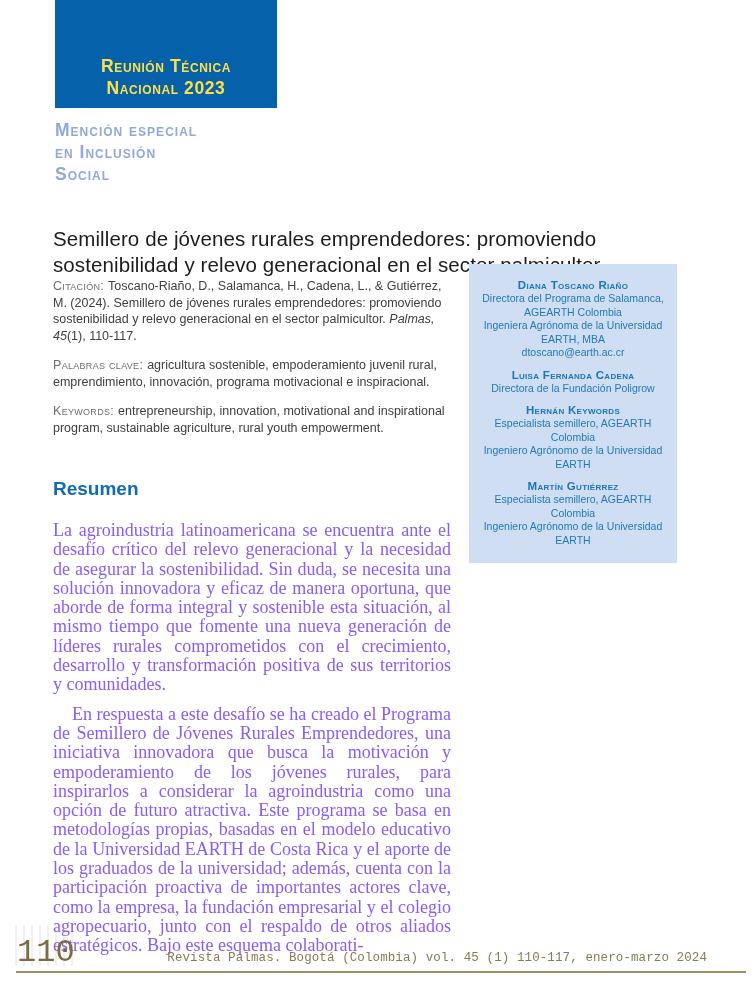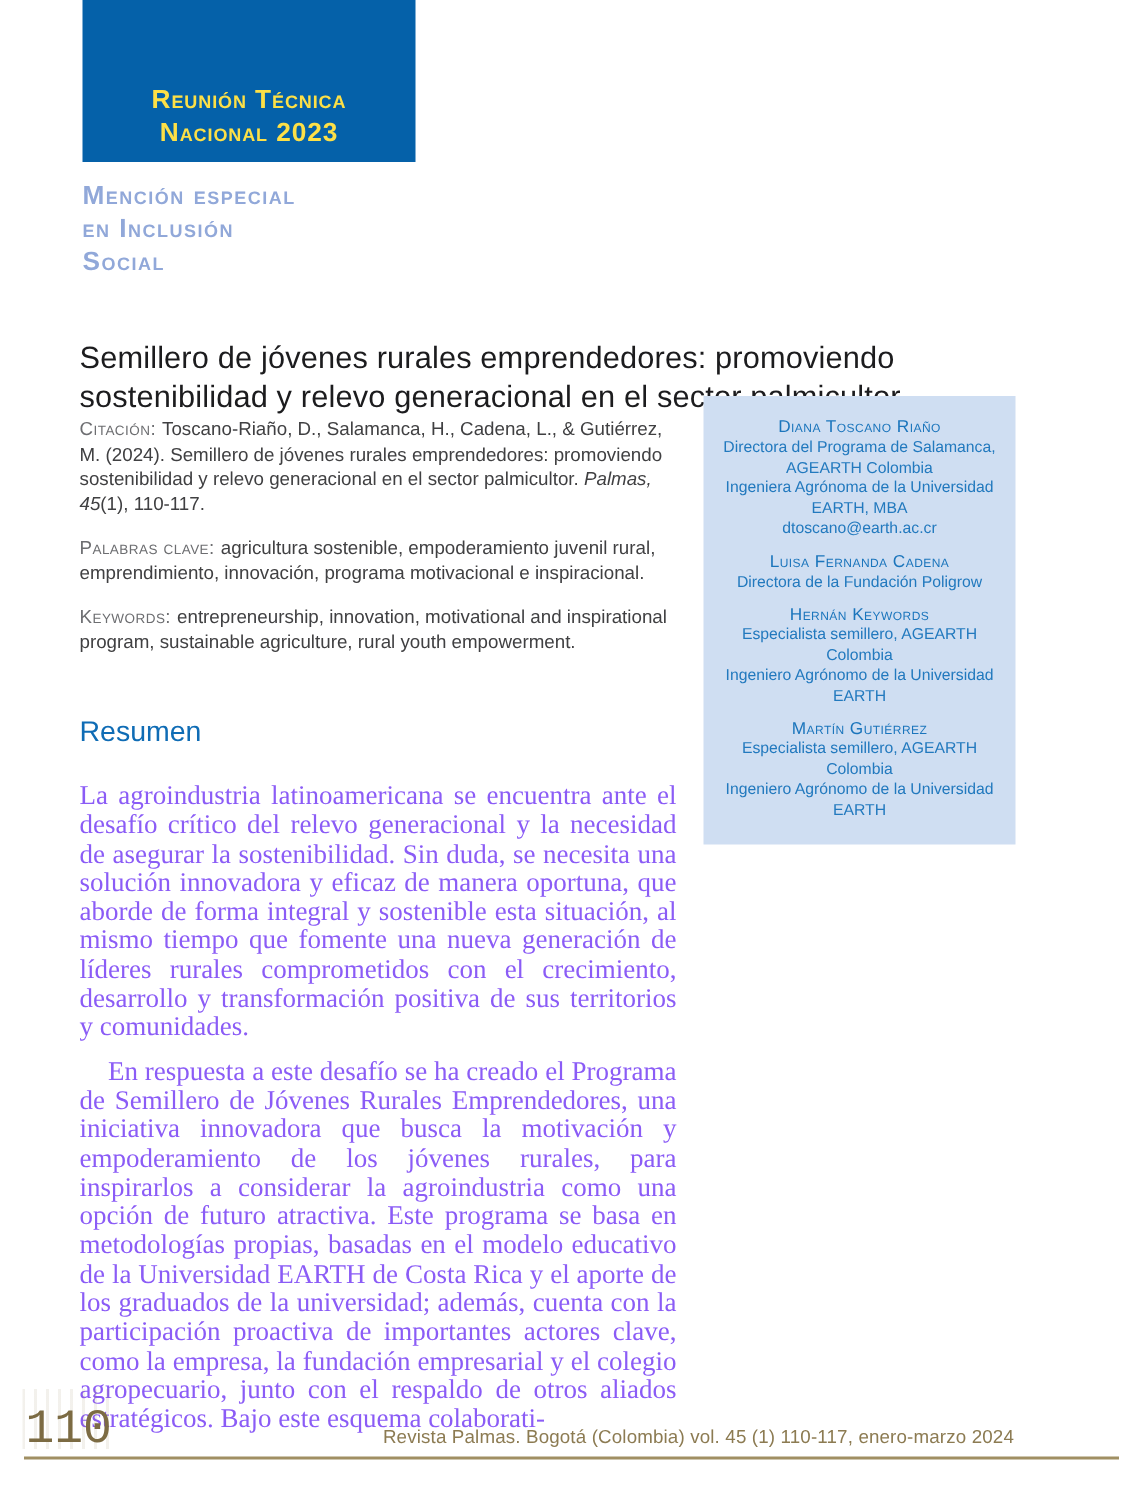--- a/index.html
+++ b/index.html
@@ -99,37 +99,37 @@
     margin-top: -14px;
     background: #cfdef2;
     padding: 14px 7px 16px 7px;
     box-sizing: border-box;
     text-align: center;
     color: #2279be;
   }
   .author { margin-top: 8px; }
   .author:first-child { margin-top: 0; }
   .author-name {
-    font-weight: normal;
+    font-weight: bold;
     font-variant: small-caps;
     font-size: 11.5px;
     line-height: 14px;
     color: #1b75bc;
     letter-spacing: 0.3px;
   }
   .author-detail {
     font-size: 10.5px;
     line-height: 13.5px;
   }
 
   
   .abstract-heading {
     margin: 42px 0 0 0;
     font-size: 19px;
-    font-weight: normal;
+    font-weight: bold;
     color: #0f6cb5;
   }
   .abstract-par {
     margin: 21px 0 0 0;
     width: 398px;
     font-family: "Liberation Serif", serif;
     font-size: 18px;
     line-height: 19.3px;
     color: #8b5cf6;
     text-align: justify;
@@ -157,24 +157,25 @@
     z-index: -1;
   }
   .footer-rule {
     position: absolute;
     left: 16px; top: 971px;
     width: 730px; height: 2px;
     background: #a08f63;
   }
   .journal-line {
     position: absolute;
-    right: 79px; top: 951px;
+    right: 48px; top: 951px;
     font-size: 12.5px;
     color: #8c7b52;
     letter-spacing: 0.1px;
+    font-family: Liberation Mono, monospace;
   }
 </style>
 </head>
 <body>
 
 <div class="page">
 
   <div class="badge-box">
     <span class="badge-line">Reunión Técnica</span>
     <span class="badge-line">Nacional 2023</span>

